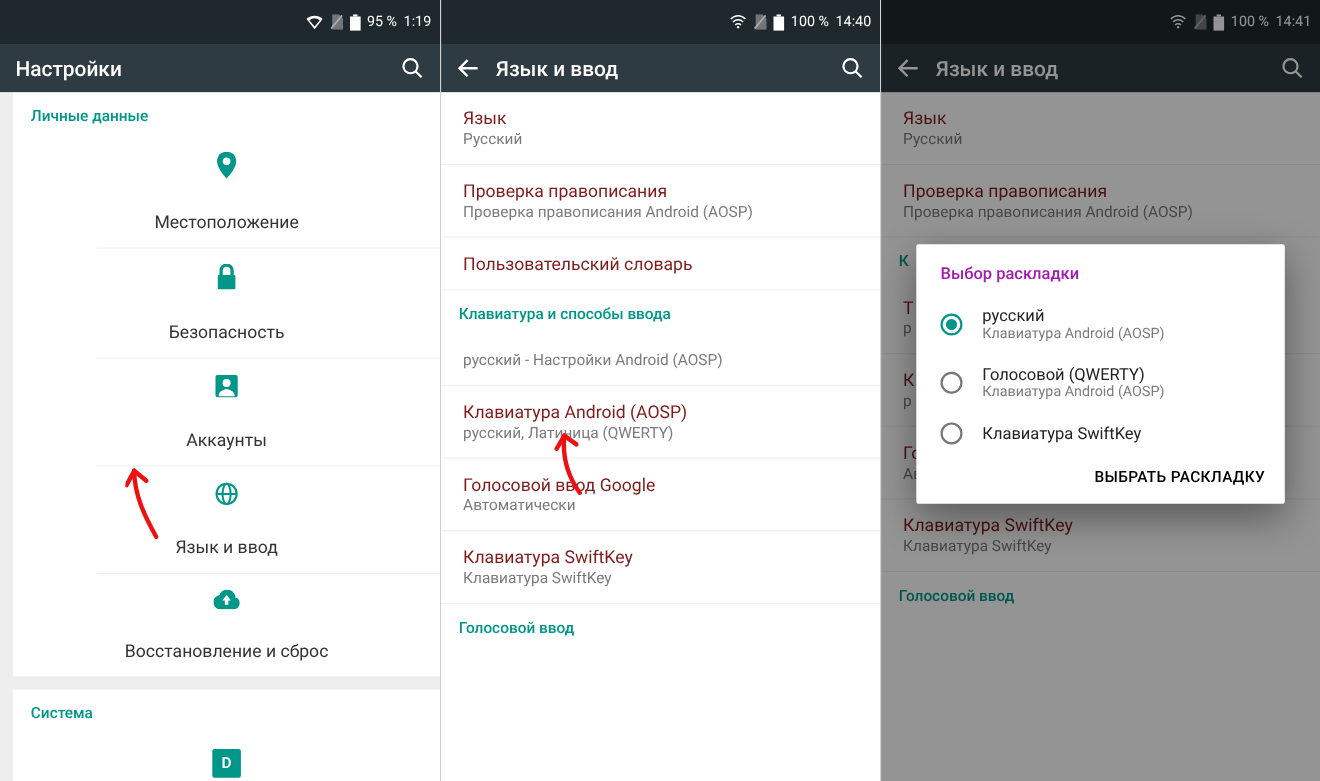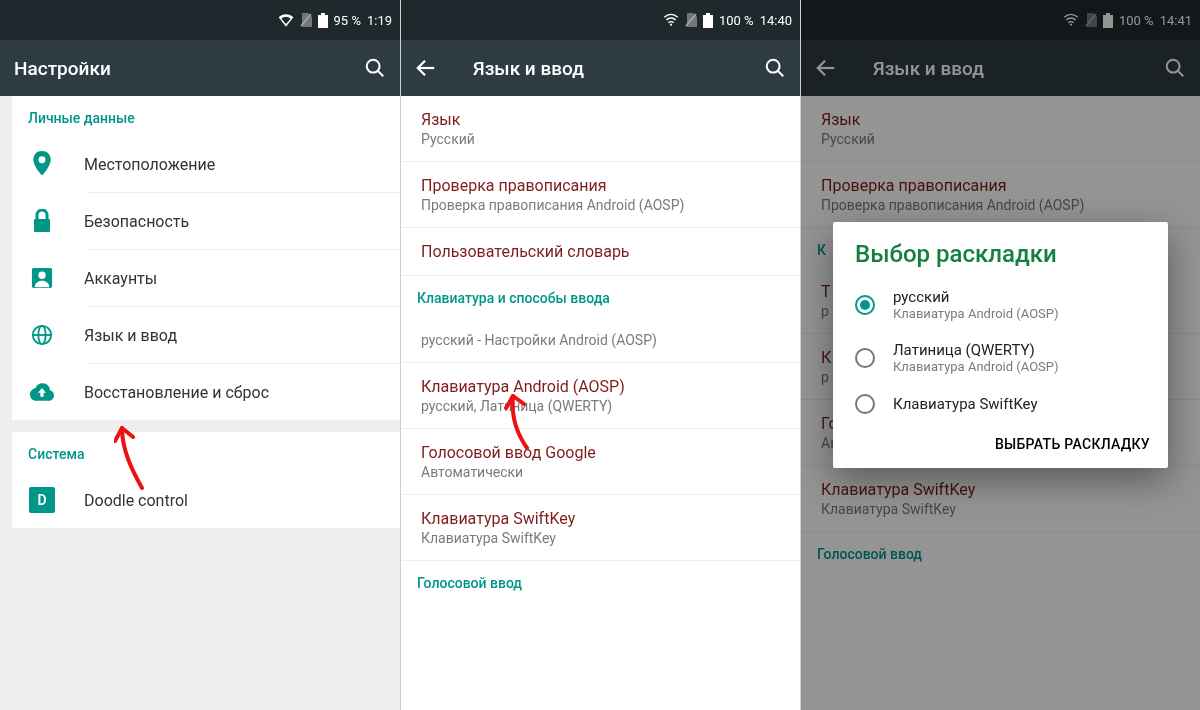--- a/index.html
+++ b/index.html
@@ -22,27 +22,27 @@
     justify-content: flex-end;
     align-items: center;
     padding: 0 8px;
     font-size: 13px;
     gap: 6px;
   }
   .statusbar .ico { display:inline-flex; align-items:center; }
   .statusbar svg { display:block; }
 
   .appbar {
-    height: 56px;
+    height: 44px;
     background: #2f3b42;
     color: #fff;
     display: flex;
     align-items: center;
     padding: 0 14px;
-    gap: 36px;
+    gap: 14px;
   }
   .appbar .title { font-size: 19px; font-weight: 500; flex: 1; }
   .appbar .back, .appbar .search { display:flex; align-items:center; }
 
   .content { background:#fff; height: calc(710px - 24px - 56px); overflow:hidden; }
   .p1-content { background:#eeeeee;padding-left:12px; }
 
   .card { background:#fff; }
   .card + .gap { height: 12px; background:#eeeeee; }
 
@@ -51,20 +51,21 @@
     font-size: 14px;
     font-weight: 500;
     padding: 14px 16px 10px;
   }
   .row {
     display:flex;
     align-items:center;
     padding: 14px 16px;
     min-height: 56px;
     gap: 28px;
+    flex-direction: column;
   }
   .row .icon { width: 28px; display:flex; justify-content:center; color:#009688; }
   .row .label { font-size: 16px; color:#333; }
   .divider-in { border-bottom: 1px solid #eee; margin-left: 76px; }
 
   .li {
     padding: 14px 20px;
     border-bottom: 1px solid #eee;
   }
   .li .t { font-size: 16px; color: #7f1d1d; }
@@ -81,21 +82,21 @@
   .dialog {
     position:absolute;
     top: 222px;
     left: 32px; right: 32px;
     background:#fff;
     border-radius: 2px;
     box-shadow: 0 12px 36px rgba(0,0,0,0.4);
     padding-bottom: 8px;
   }
   .dialog .dtitle {
-    font-size: 24px; font-weight:500; color:#15803d;
+    font-size: 15px; font-weight:500; color:#a21caf;
     padding: 18px 22px 10px;
   }
   .dopt {
     display:flex; align-items:center; gap: 18px;
     padding: 10px 22px;
   }
   .dopt .radio {
     width:20px; height:20px; border-radius:50%;
     border:2px solid #777;
     position:relative;
@@ -395,21 +396,21 @@
     <div class="dopt">
       <span class="radio sel"></span>
       <span class="txt">
           <div class="t">русский</div>
           <div class="s">Клавиатура Android (AOSP)</div>
         </span>
     </div>
     <div class="dopt">
       <span class="radio"></span>
       <span class="txt">
-          <div class="t">Латиница (QWERTY)</div>
+          <div class="t">Голосовой (QWERTY)</div>
           <div class="s">Клавиатура Android (AOSP)</div>
         </span>
     </div>
     <div class="dopt">
       <span class="radio"></span>
       <span class="txt">
           <div class="t">Клавиатура SwiftKey</div>
         </span>
     </div>
     <div class="daction">ВЫБРАТЬ РАСКЛАДКУ</div>

